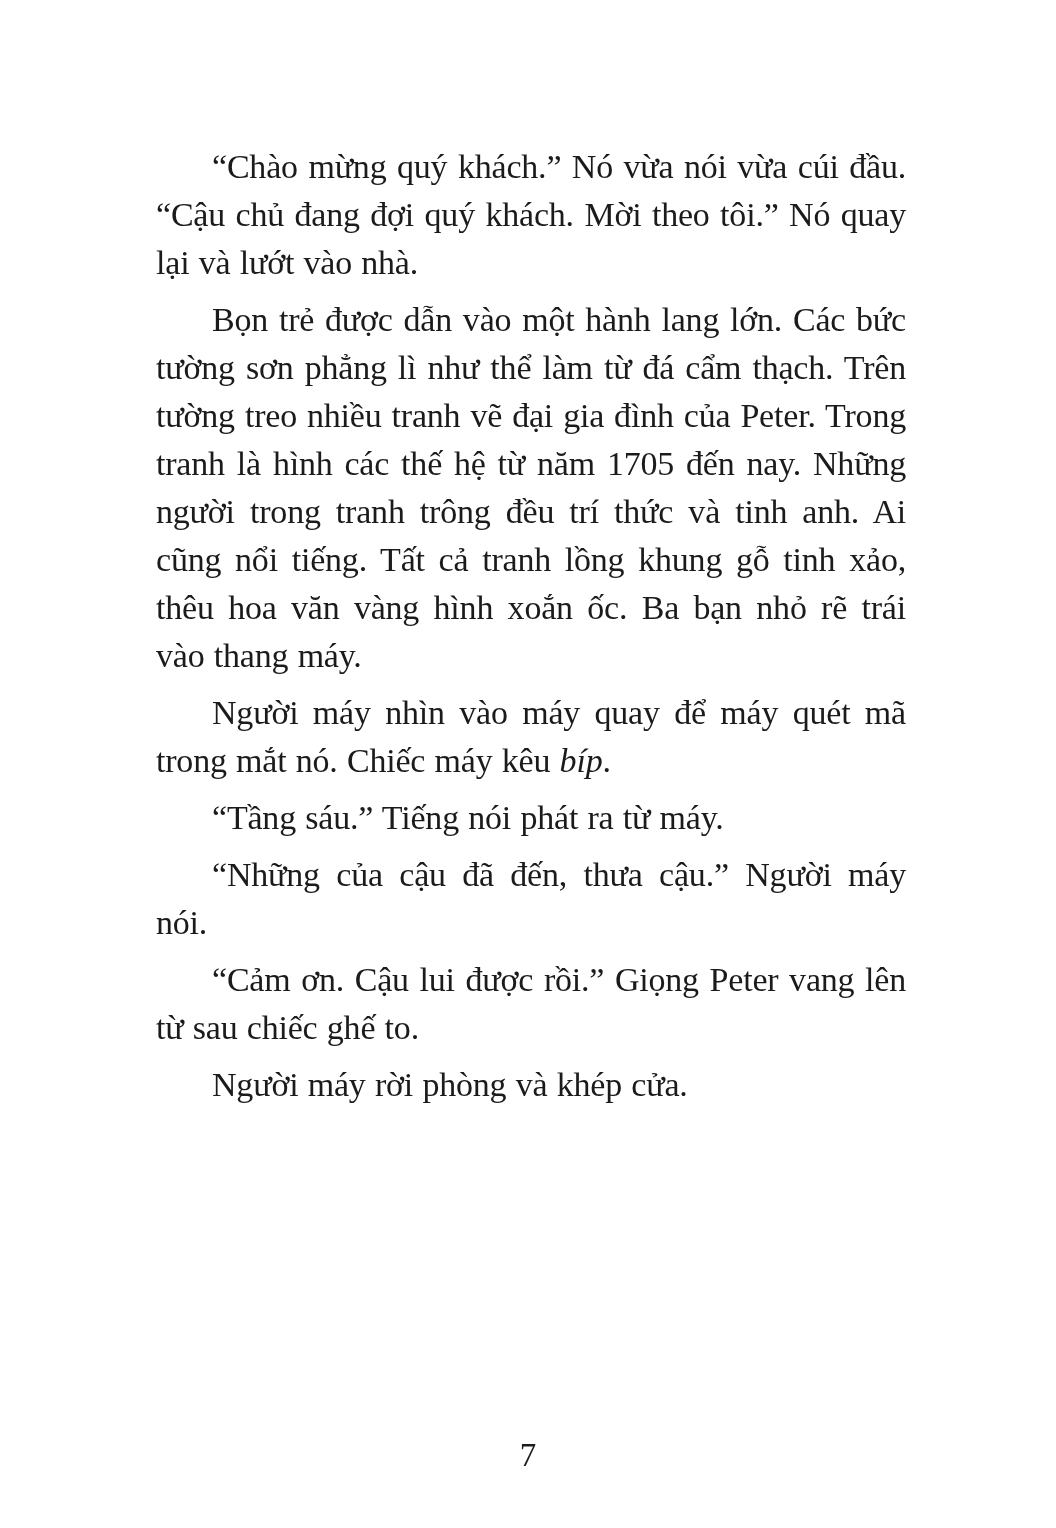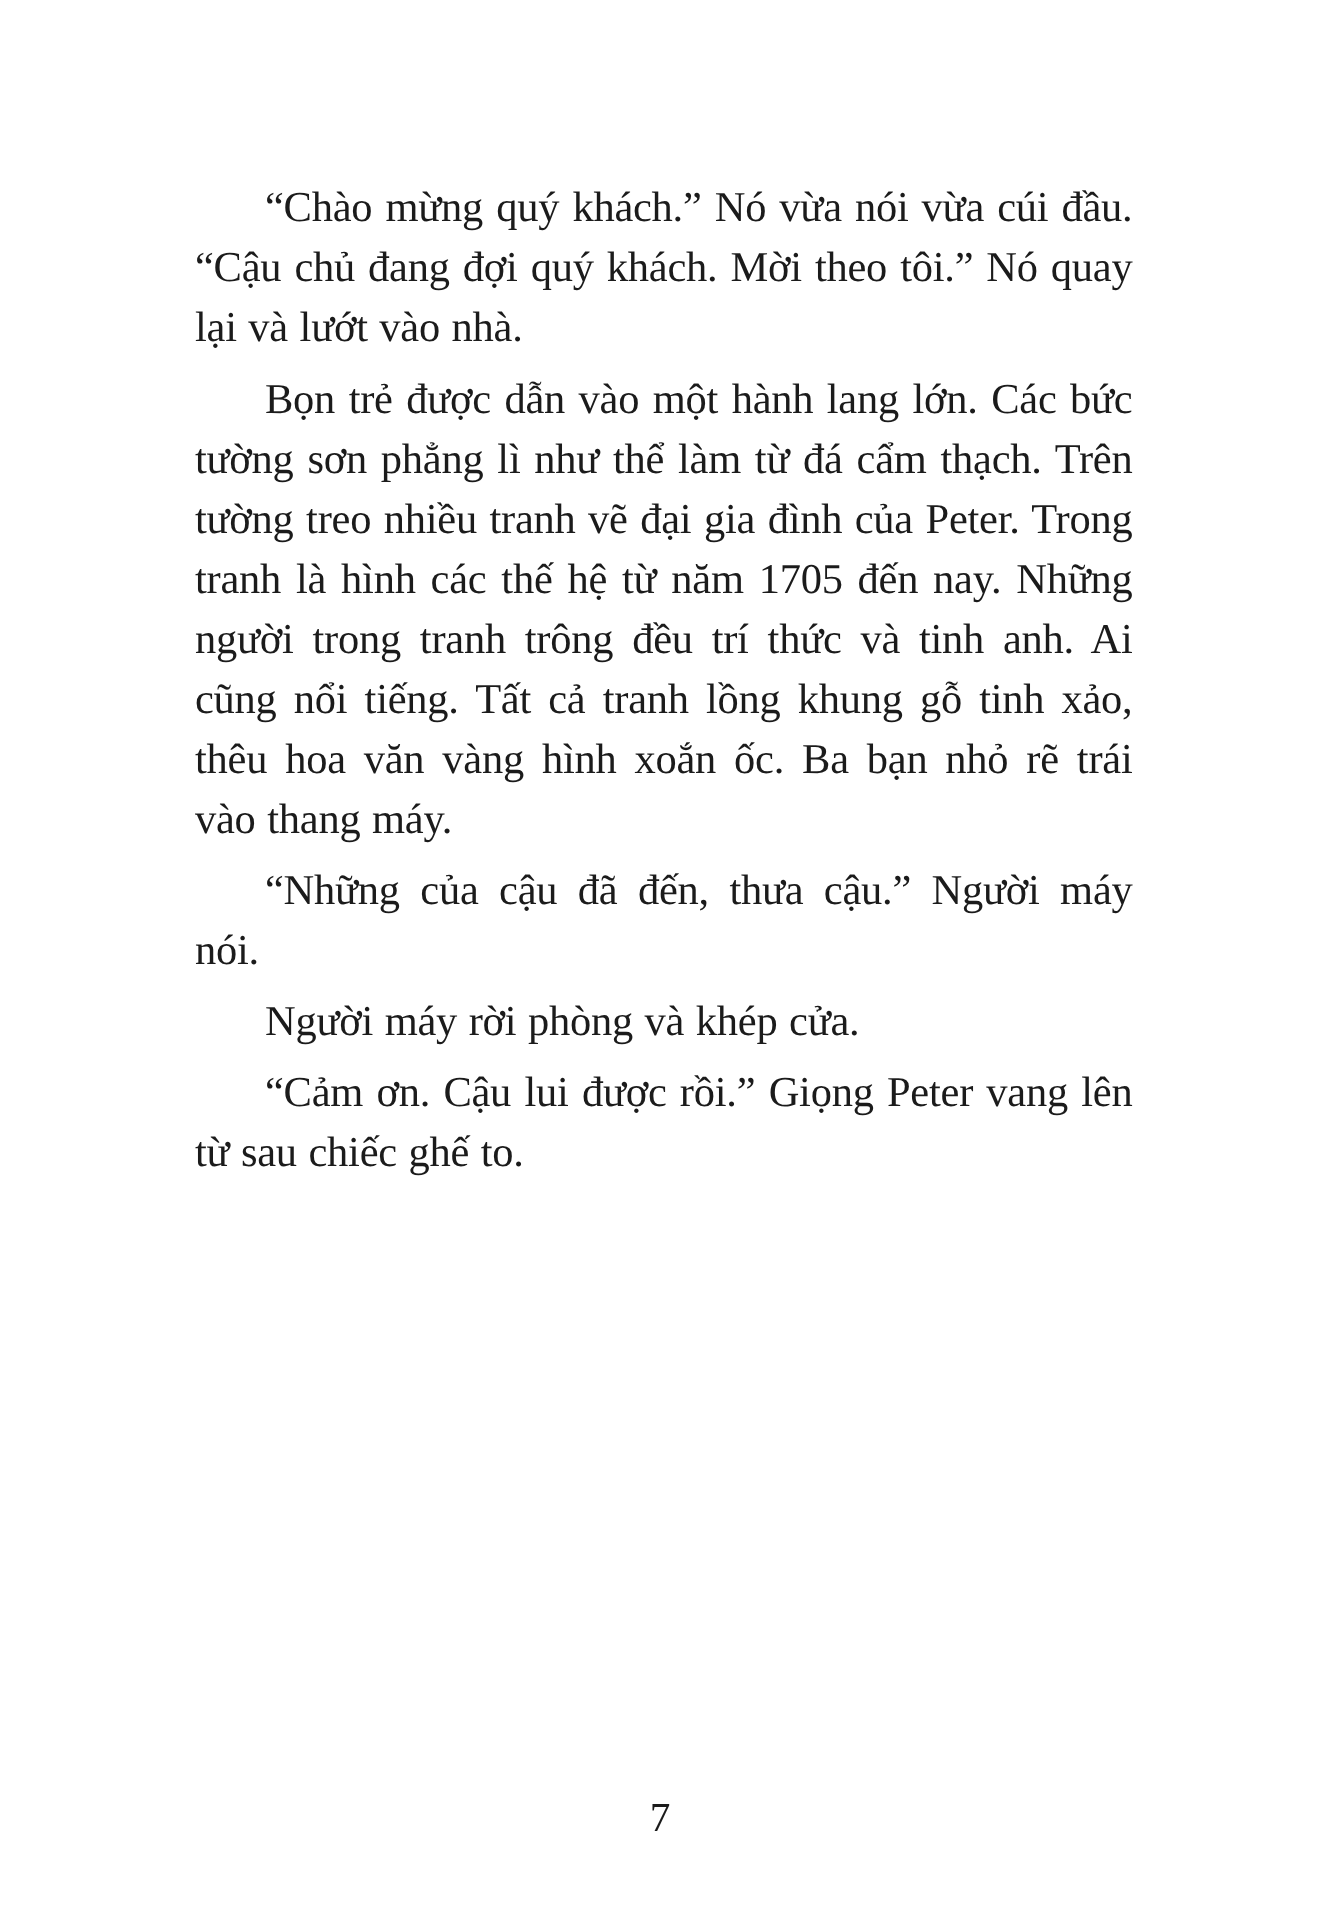--- a/index.html
+++ b/index.html
@@ -45,18 +45,20 @@
     line-height: 48px;
   }
 </style>
 </head>
 <body>
 
 <div class="book-page">
   <div class="page-text">
       <p><span>“Chào mừng quý khách.” Nó vừa nói vừa cúi đầu. “Cậu chủ đang đợi quý khách. Mời theo tôi.” Nó quay lại và lướt vào nhà.</span></p>
       <p><span>Bọn trẻ được dẫn vào một hành lang lớn. Các bức tường sơn phẳng lì như thể làm từ đá cẩm thạch. Trên tường treo nhiều tranh vẽ đại gia đình của Peter. Trong tranh là hình các thế hệ từ năm 1705 đến nay. Những người trong tranh trông đều trí thức và tinh anh. Ai cũng nổi tiếng. Tất cả tranh lồng khung gỗ tinh xảo, thêu hoa văn vàng hình xoắn ốc. Ba bạn nhỏ rẽ trái vào thang máy.</span></p>
+      <p><span>Người máy nhìn vào máy quay để máy quét mã trong mắt nó. Chiếc máy kêu </span><span class="italic">bíp</span><span>.</span></p>
+      <p><span>“Tầng sáu.” Tiếng nói phát ra từ máy.</span></p>
       <p><span>“Những của cậu đã đến, thưa cậu.” Người máy nói.</span></p>
+      <p><span>“Cảm ơn. Cậu lui được rồi.” Giọng Peter vang lên từ sau chiếc ghế to.</span></p>
       <p><span>Người máy rời phòng và khép cửa.</span></p>
-      <p><span>“Cảm ơn. Cậu lui được rồi.” Giọng Peter vang lên từ sau chiếc ghế to.</span></p>
     </div>
   <div class="page-number">7</div>
 </div>
 
 </body></html>

